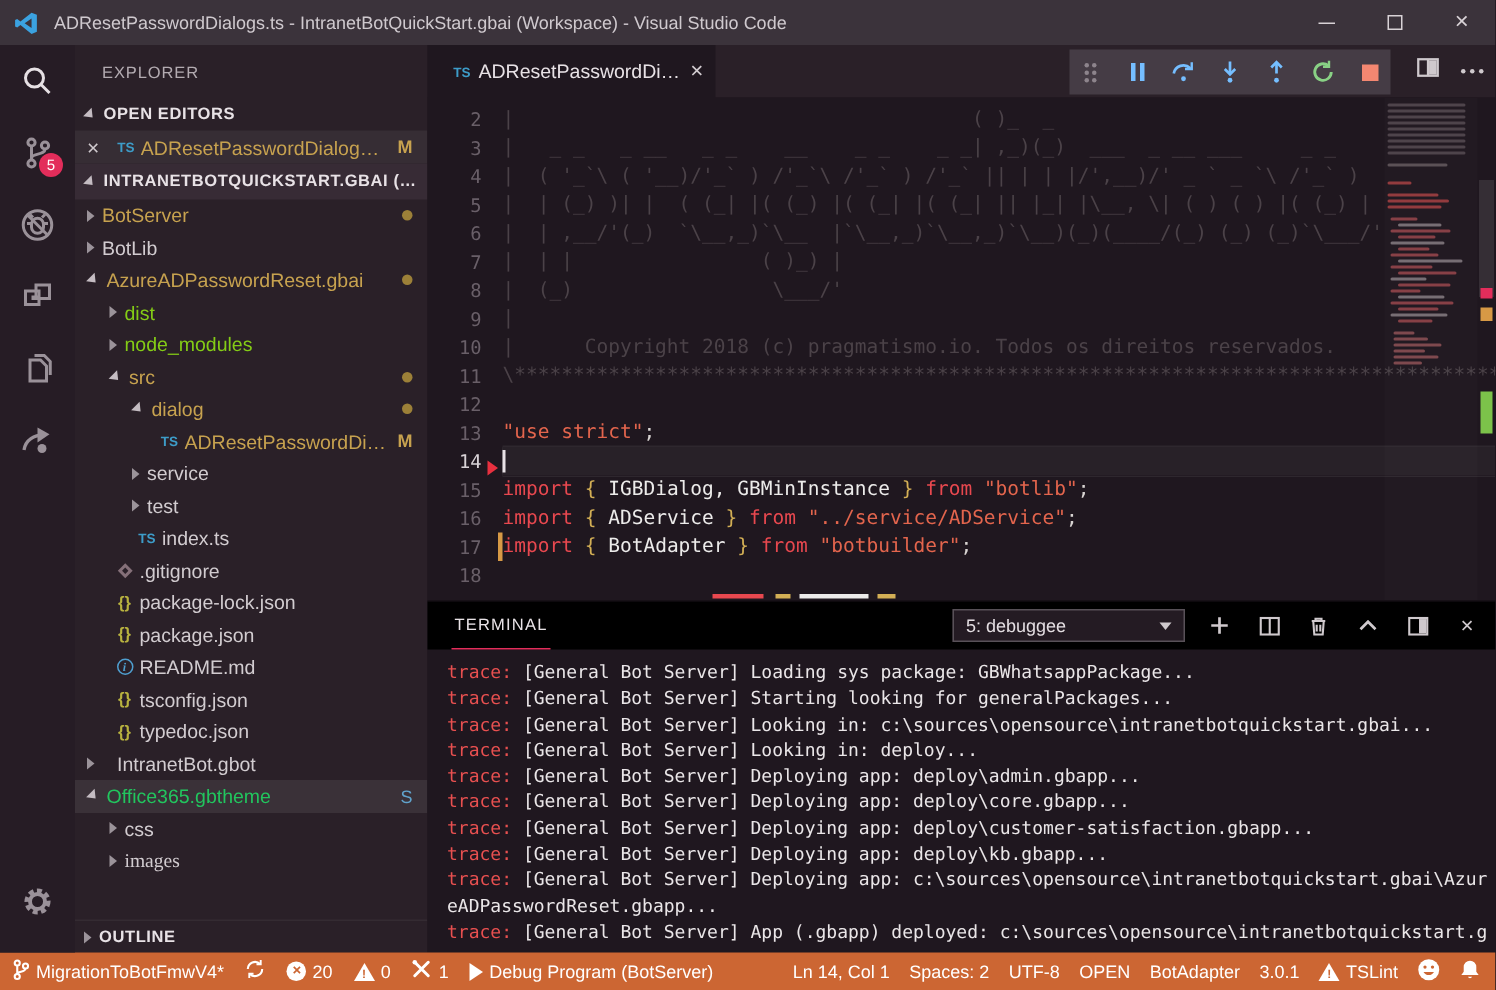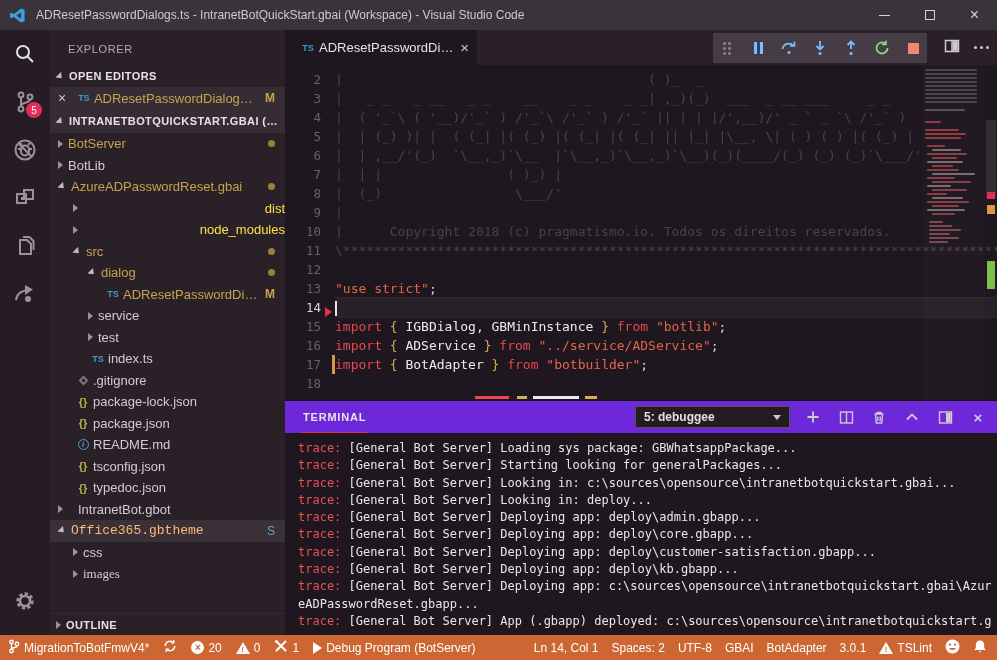--- a/index.html
+++ b/index.html
@@ -42,21 +42,21 @@
   .tw { width:0; height:0; flex:0 0 auto; margin-right:5px; }
   .tw-c { border-top:4px solid transparent; border-bottom:4px solid transparent; border-left:5px solid #9b939a; }
   .tw-e { border-left:4px solid transparent; border-right:4px solid transparent; border-top:5px solid #c4bcc2; transform:rotate(-45deg); }
   .ficon { width:20px; flex:0 0 auto; font-size:9px; font-weight:bold; display:inline-flex; justify-content:center; }
   .ficon.ts { color:#3d9cc8; }
   .ficon.json { color:#b8b23f; font-size:11px; }
   .ficon.info { color:#4f9fd0; }
   .info-circle { width:11px; height:11px; border:1px solid #4f9fd0; border-radius:50%; font-size:8px; font-style:italic; display:flex; align-items:center; justify-content:center; font-family:"Liberation Serif",serif;}
   .git-diamond { width:7px; height:7px; border:2px solid #857079; transform:rotate(45deg); }
   .tlabel { white-space:nowrap; overflow:hidden; text-overflow:ellipsis; flex:1 1 auto; }
-  .c-accent { color:#c7a24f; } .c-dim { color:#fde047;text-align:right; } .c-blue { color:#fdba74;font-family:Liberation Mono, monospace; }
+  .c-accent { color:#c7a24f; } .c-dim { color:#84cc16; } .c-blue { color:#22c55e; }
   .tbadge { flex:0 0 auto; margin:0 10px 0 6px; font-size:12px; }
   .tbadge.dot { width:7px; height:7px; border-radius:50%; background:#9c8038; }
   .tbadge.M { color:#c7a24f; font-weight:bold; } .tbadge.S { color:#61a3cc; }
   .outline-head { border-top:1px solid rgba(255,255,255,0.05); }
 
   
   .edcol { flex:1 1 auto; display:flex; flex-direction:column; width:712px; }
   .tabbar { height:35px; background:#2a2028; position:relative; flex:0 0 35px; }
   .tab { position:absolute; left:0; top:0; height:35px; width:192px; background:#1f171f; display:flex; align-items:center; padding:0 8px 0 12px; font-size:13px; color:#e8e2e6; }
   .tab .ficon { width:22px; }
@@ -86,21 +86,21 @@
   .minimap { position:absolute; right:12px; top:0; width:62px; height:100%; background:rgba(255,255,255,0.015); }
   .mm-row { position:absolute; height:2px; border-radius:1px; }
   .scrollstrip { position:absolute; right:0; top:0; width:12px; height:100%; }
   .ss-slider { position:absolute; left:1px; right:1px; top:55px; height:78px; background:rgba(255,255,255,0.10); }
   .ss-mark { position:absolute; left:2px; right:2px; }
   .ed-sliver { position:absolute; bottom:0; height:5px; overflow:hidden; left:0; right:0; }
   .sliv { position:absolute; bottom:1px; height:3px; }
 
   
   .panel { height:235px; flex:0 0 235px; background:#1f171f; display:flex; flex-direction:column; border-top:1px solid #161016; }
-  .panel-head { height:32px; background:#6d28d9; display:flex; align-items:center; flex:0 0 32px; padding-left:16px; position:relative;font-weight:bold; }
+  .panel-head { height:32px; background:#000000; display:flex; align-items:center; flex:0 0 32px; padding-left:16px; position:relative; }
   .panel-tab { font-size:11px; letter-spacing:0.8px; color:#eae4e8; height:100%; display:flex; align-items:center; border-bottom:1px solid var(--accent,#e32d5b); padding:0 2px; }
   .term-select { position:absolute; left:350px; width:155px; height:22px; background:#241b23; border:1px solid #585158; color:#e4dee2; font-size:12px; display:flex; align-items:center; padding:0 8px; }
   .sel-caret { margin-left:auto; width:0; height:0; border-left:4px solid transparent; border-right:4px solid transparent; border-top:5px solid #cfc9cd; }
   .panel-actions { position:absolute; right:10px; top:0; height:32px; display:flex; align-items:center; gap:15px; color:#cfc9cd; }
   .pa-btn { display:flex; align-items:center; justify-content:center; width:18px; height:18px; }
   .term-body { flex:1 1 auto; overflow:hidden; padding:7px 0 0 13px;
     font-family:"DejaVu Sans Mono","Liberation Mono",monospace; font-size:12px; line-height:17.3px; color:#eae6e8; }
   .tline { white-space:pre-wrap; word-break:break-all; }
   .tprefix { color:#e85050; }
 
@@ -575,21 +575,21 @@
         <div class="sb-item">
           <span>Ln 14, Col 1</span>
         </div>
         <div class="sb-item">
           <span>Spaces: 2</span>
         </div>
         <div class="sb-item">
           <span>UTF-8</span>
         </div>
         <div class="sb-item">
-          <span>GBAI</span>
+          <span>OPEN</span>
         </div>
         <div class="sb-item">
           <span>BotAdapter</span>
         </div>
         <div class="sb-item">
           <span>3.0.1</span>
         </div>
         <div class="sb-item">
           <span class="ic-warn">
             <i>!</i>

